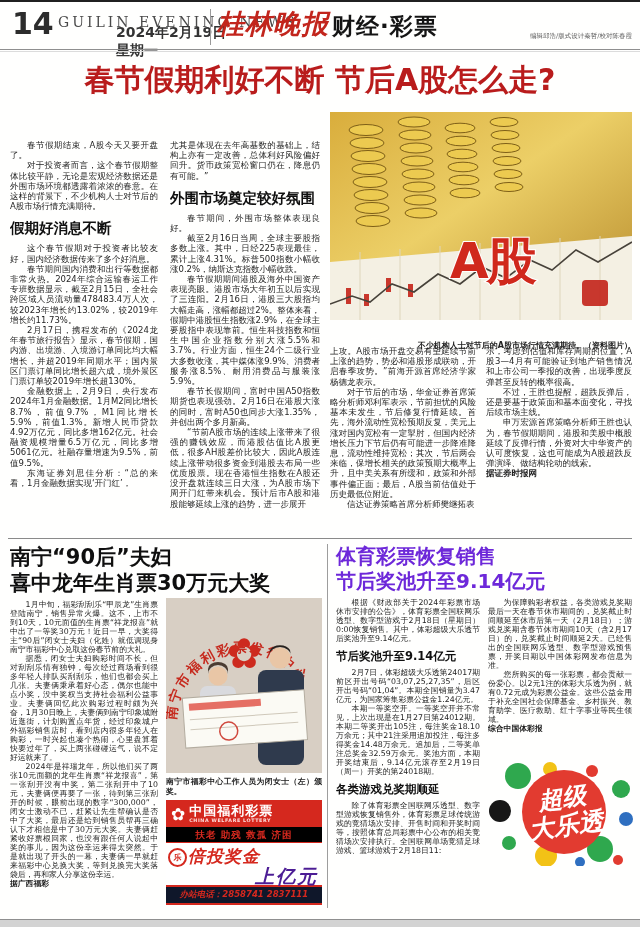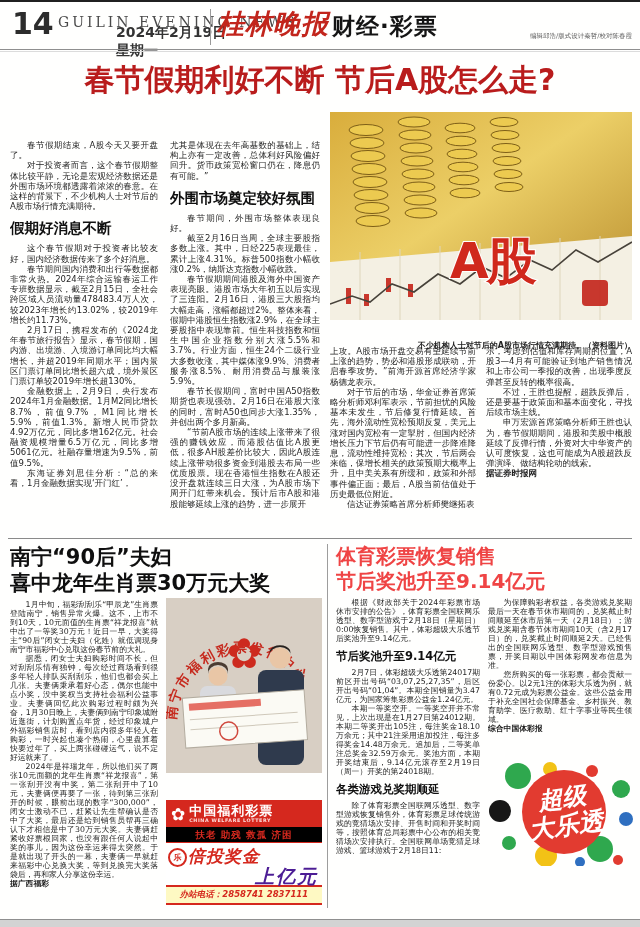--- a/index.html
+++ b/index.html
@@ -59,26 +59,26 @@
   .cwl-slogan{height:15px;background:#000000;border-bottom:1px solid #d5281e;color:#d5281e;
               font-weight:900;font-size:9.5px;text-align:center;line-height:15px;letter-spacing:1px;}
   .cwl-promo{position:relative;height:42px;background:#fff;}
   .scratch-logo{position:absolute;left:2px;top:5px;width:15px;height:15px;border-radius:50%;
                 background:#fff;border:2px solid #d5281e;color:#d5281e;font-size:8px;
                 font-weight:bold;text-align:center;line-height:15px;}
   .cwl-promo1{position:absolute;left:22px;top:2px;font-size:17px;font-weight:900;
               font-style:italic;color:#d5281e;letter-spacing:1px;}
   .cwl-promo2{position:absolute;right:4px;top:21px;font-size:19px;font-weight:900;
               font-style:italic;color:#4c1d95;letter-spacing:2px;}
-  .cwl-phone{border-top:2px solid #d5281e;border-bottom:2px solid #d5281e;background:#fef9c3;
+  .cwl-phone{border-top:2px solid #d5281e;border-bottom:2px solid #d5281e;background:#0f172a;
              color:#d5281e;font-size:8.5px;font-weight:bold;font-style:italic;
              text-align:center;padding:2px 0;}
   
   .ticai-title{left:336px;top:544px;width:296px;font-size:20px;font-weight:900;
-               line-height:25px;color:#ef4444;}
+               line-height:25px;color:#6d28d9;}
   .ticai-colA{left:336px;top:598px;width:144px;height:310px;}
   .ticai-colB{left:488px;top:598px;width:144px;height:162px;}
   .dlt-logo{left:488px;top:762px;width:146px;height:104px;}
   .dlt-slogan{left:482px;top:874px;width:156px;text-align:center;font-size:15px;
               font-weight:900;letter-spacing:2px;color:#4d4d4d;}
 </style>
 </head>
 <body>
 
 <div id="page">
@@ -225,20 +225,21 @@
       </g>
       <g transform="rotate(-4 78 122)">
         <rect x="18" y="96" width="122" height="50" fill="#fbfaf4" stroke="#b3ac9f"></rect>
         <rect x="24" y="102" width="72" height="7" fill="#e0564a" opacity="0.85"></rect>
         <line x1="24" y1="118" x2="132" y2="118" stroke="#cfc8ba"></line>
         <line x1="24" y1="128" x2="132" y2="128" stroke="#cfc8ba"></line>
         <circle cx="62" cy="132" r="9" fill="none" stroke="#d0493e" stroke-width="1.5"></circle>
       </g>
     </svg>
   </div>
+  <div class="abs photo-caption">南宁市福彩中心工作人员为闭女士（左）颁奖。</div>
 
   <div class="abs cwl-ad">
     <div class="cwl-banner">
       <span class="cwl-glyph">✿</span>
       <span class="cwl-names">
         <span class="cwl-cn">中国福利彩票</span>
         <span class="cwl-en">CHINA WELFARE LOTTERY</span>
       </span>
     </div>
     <div class="cwl-slogan">扶老 助残 救孤 济困</div>

